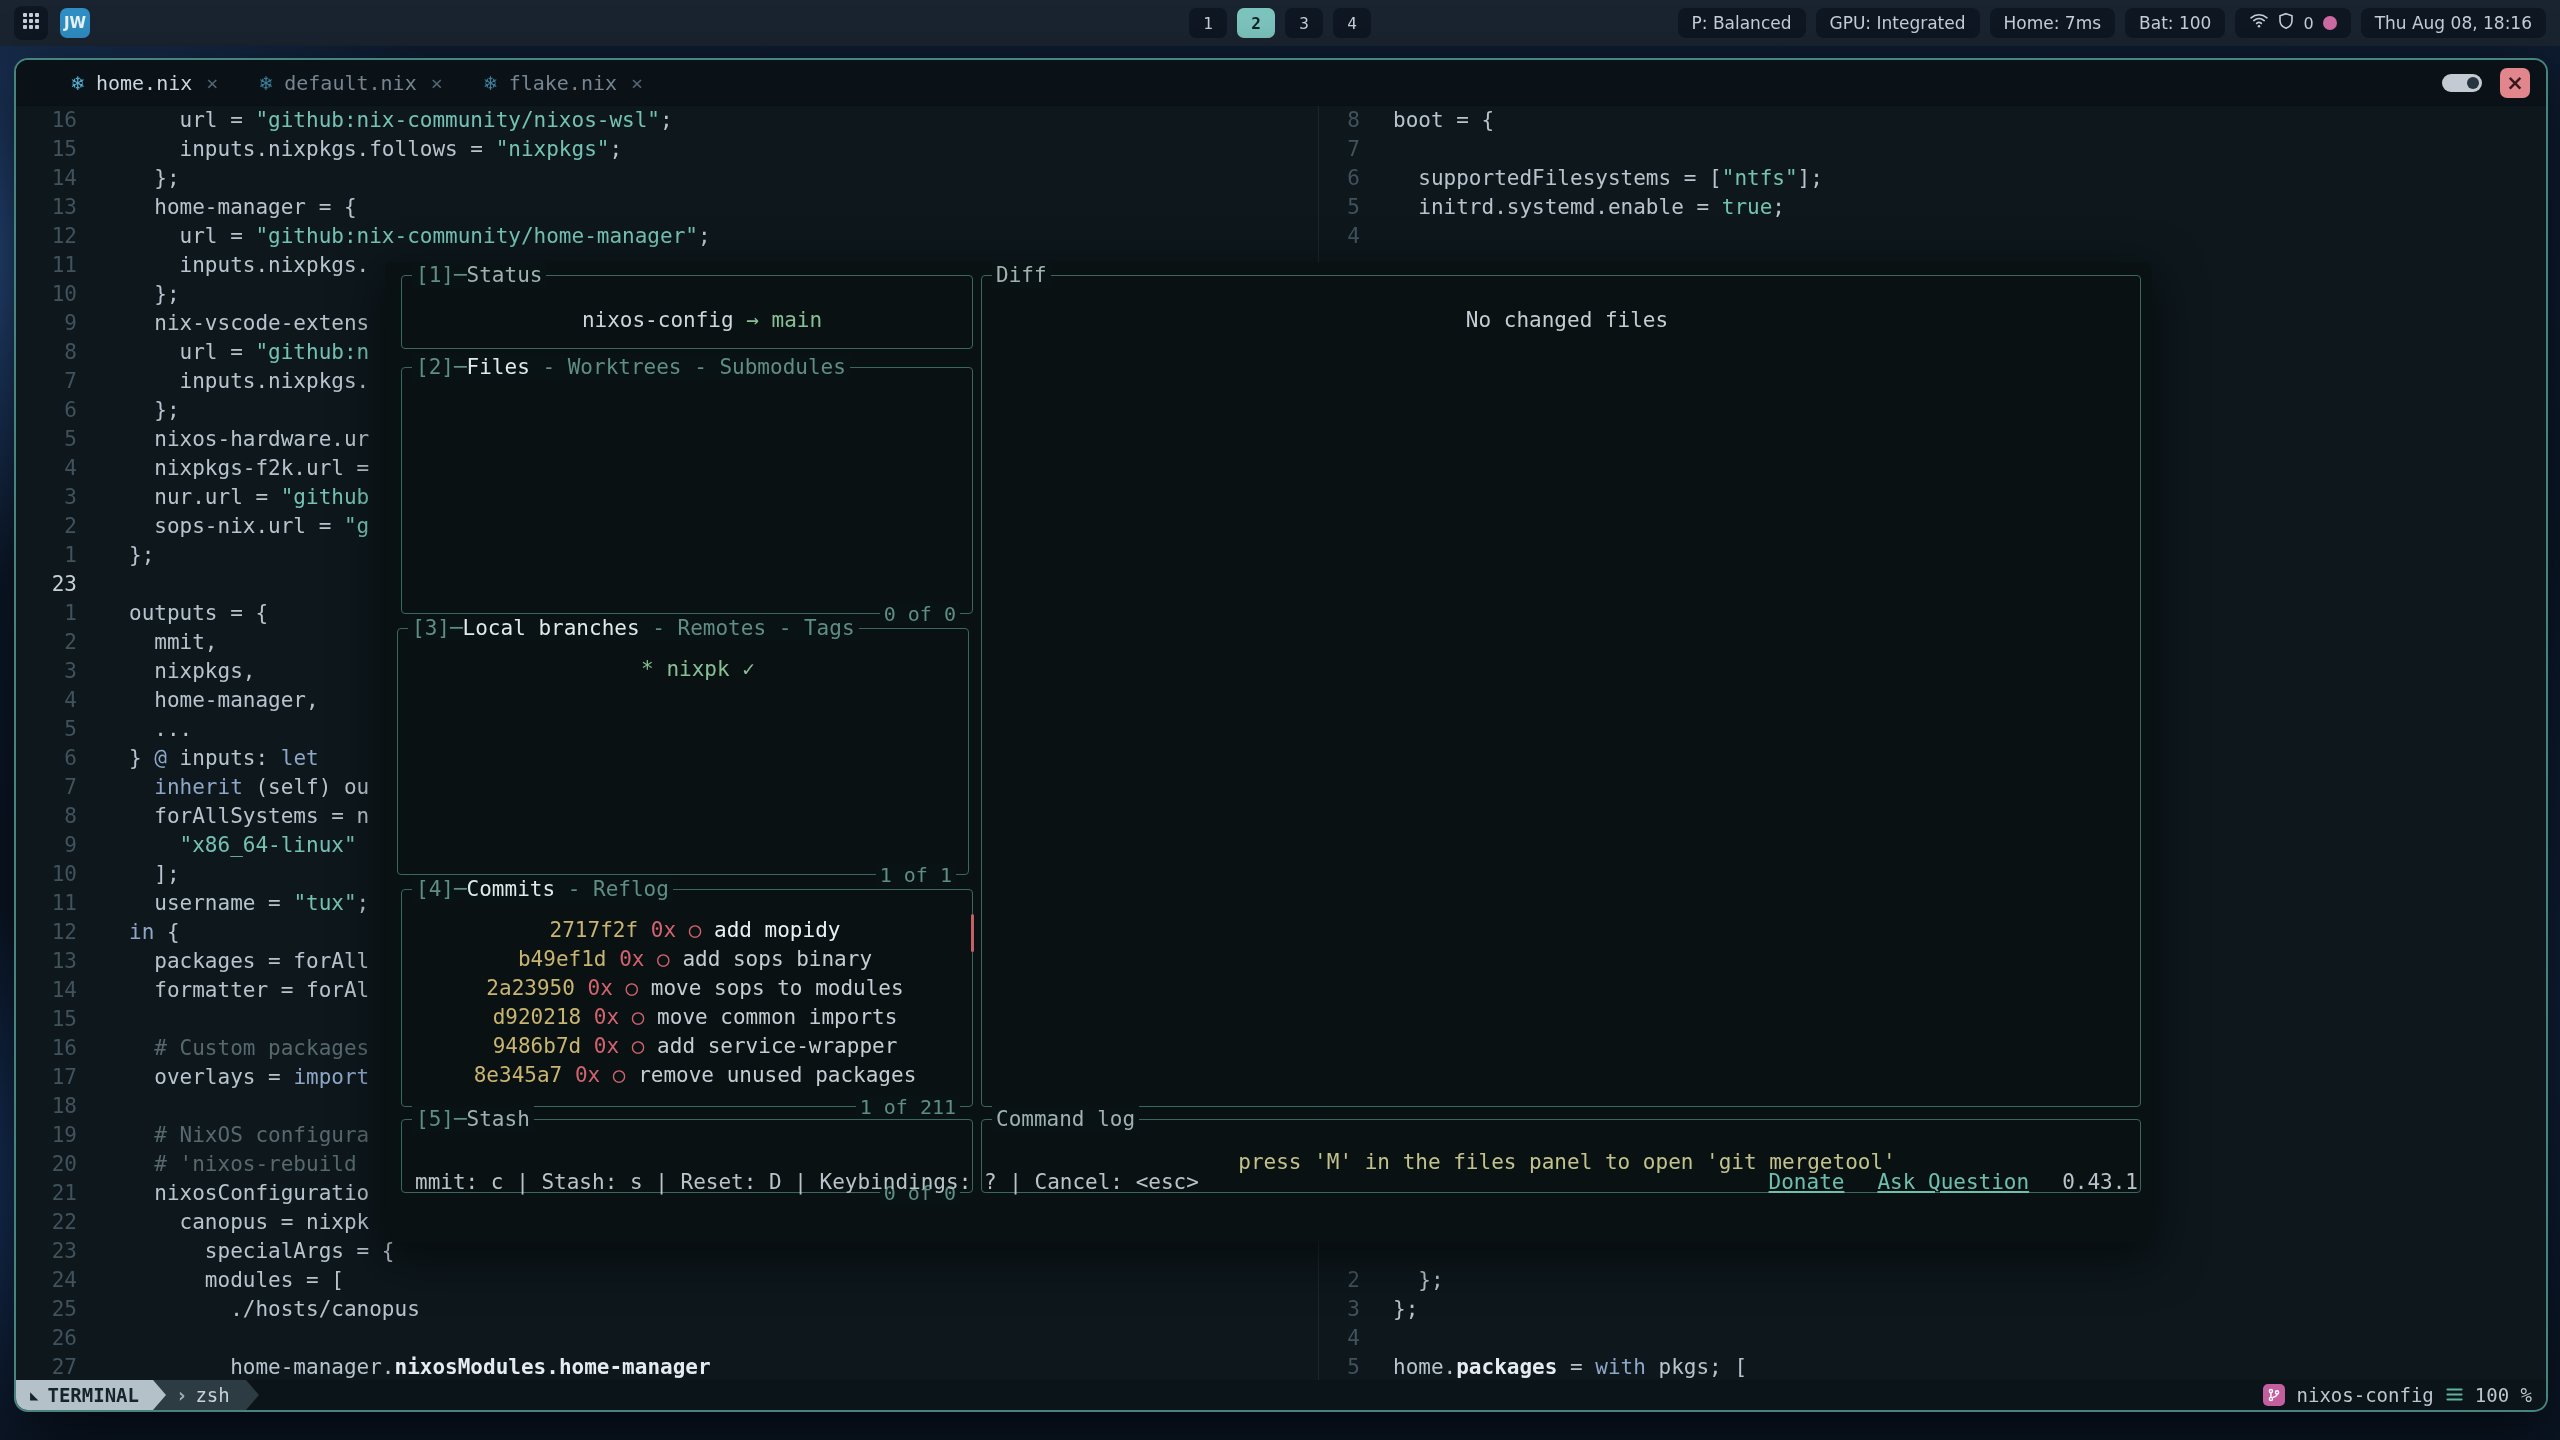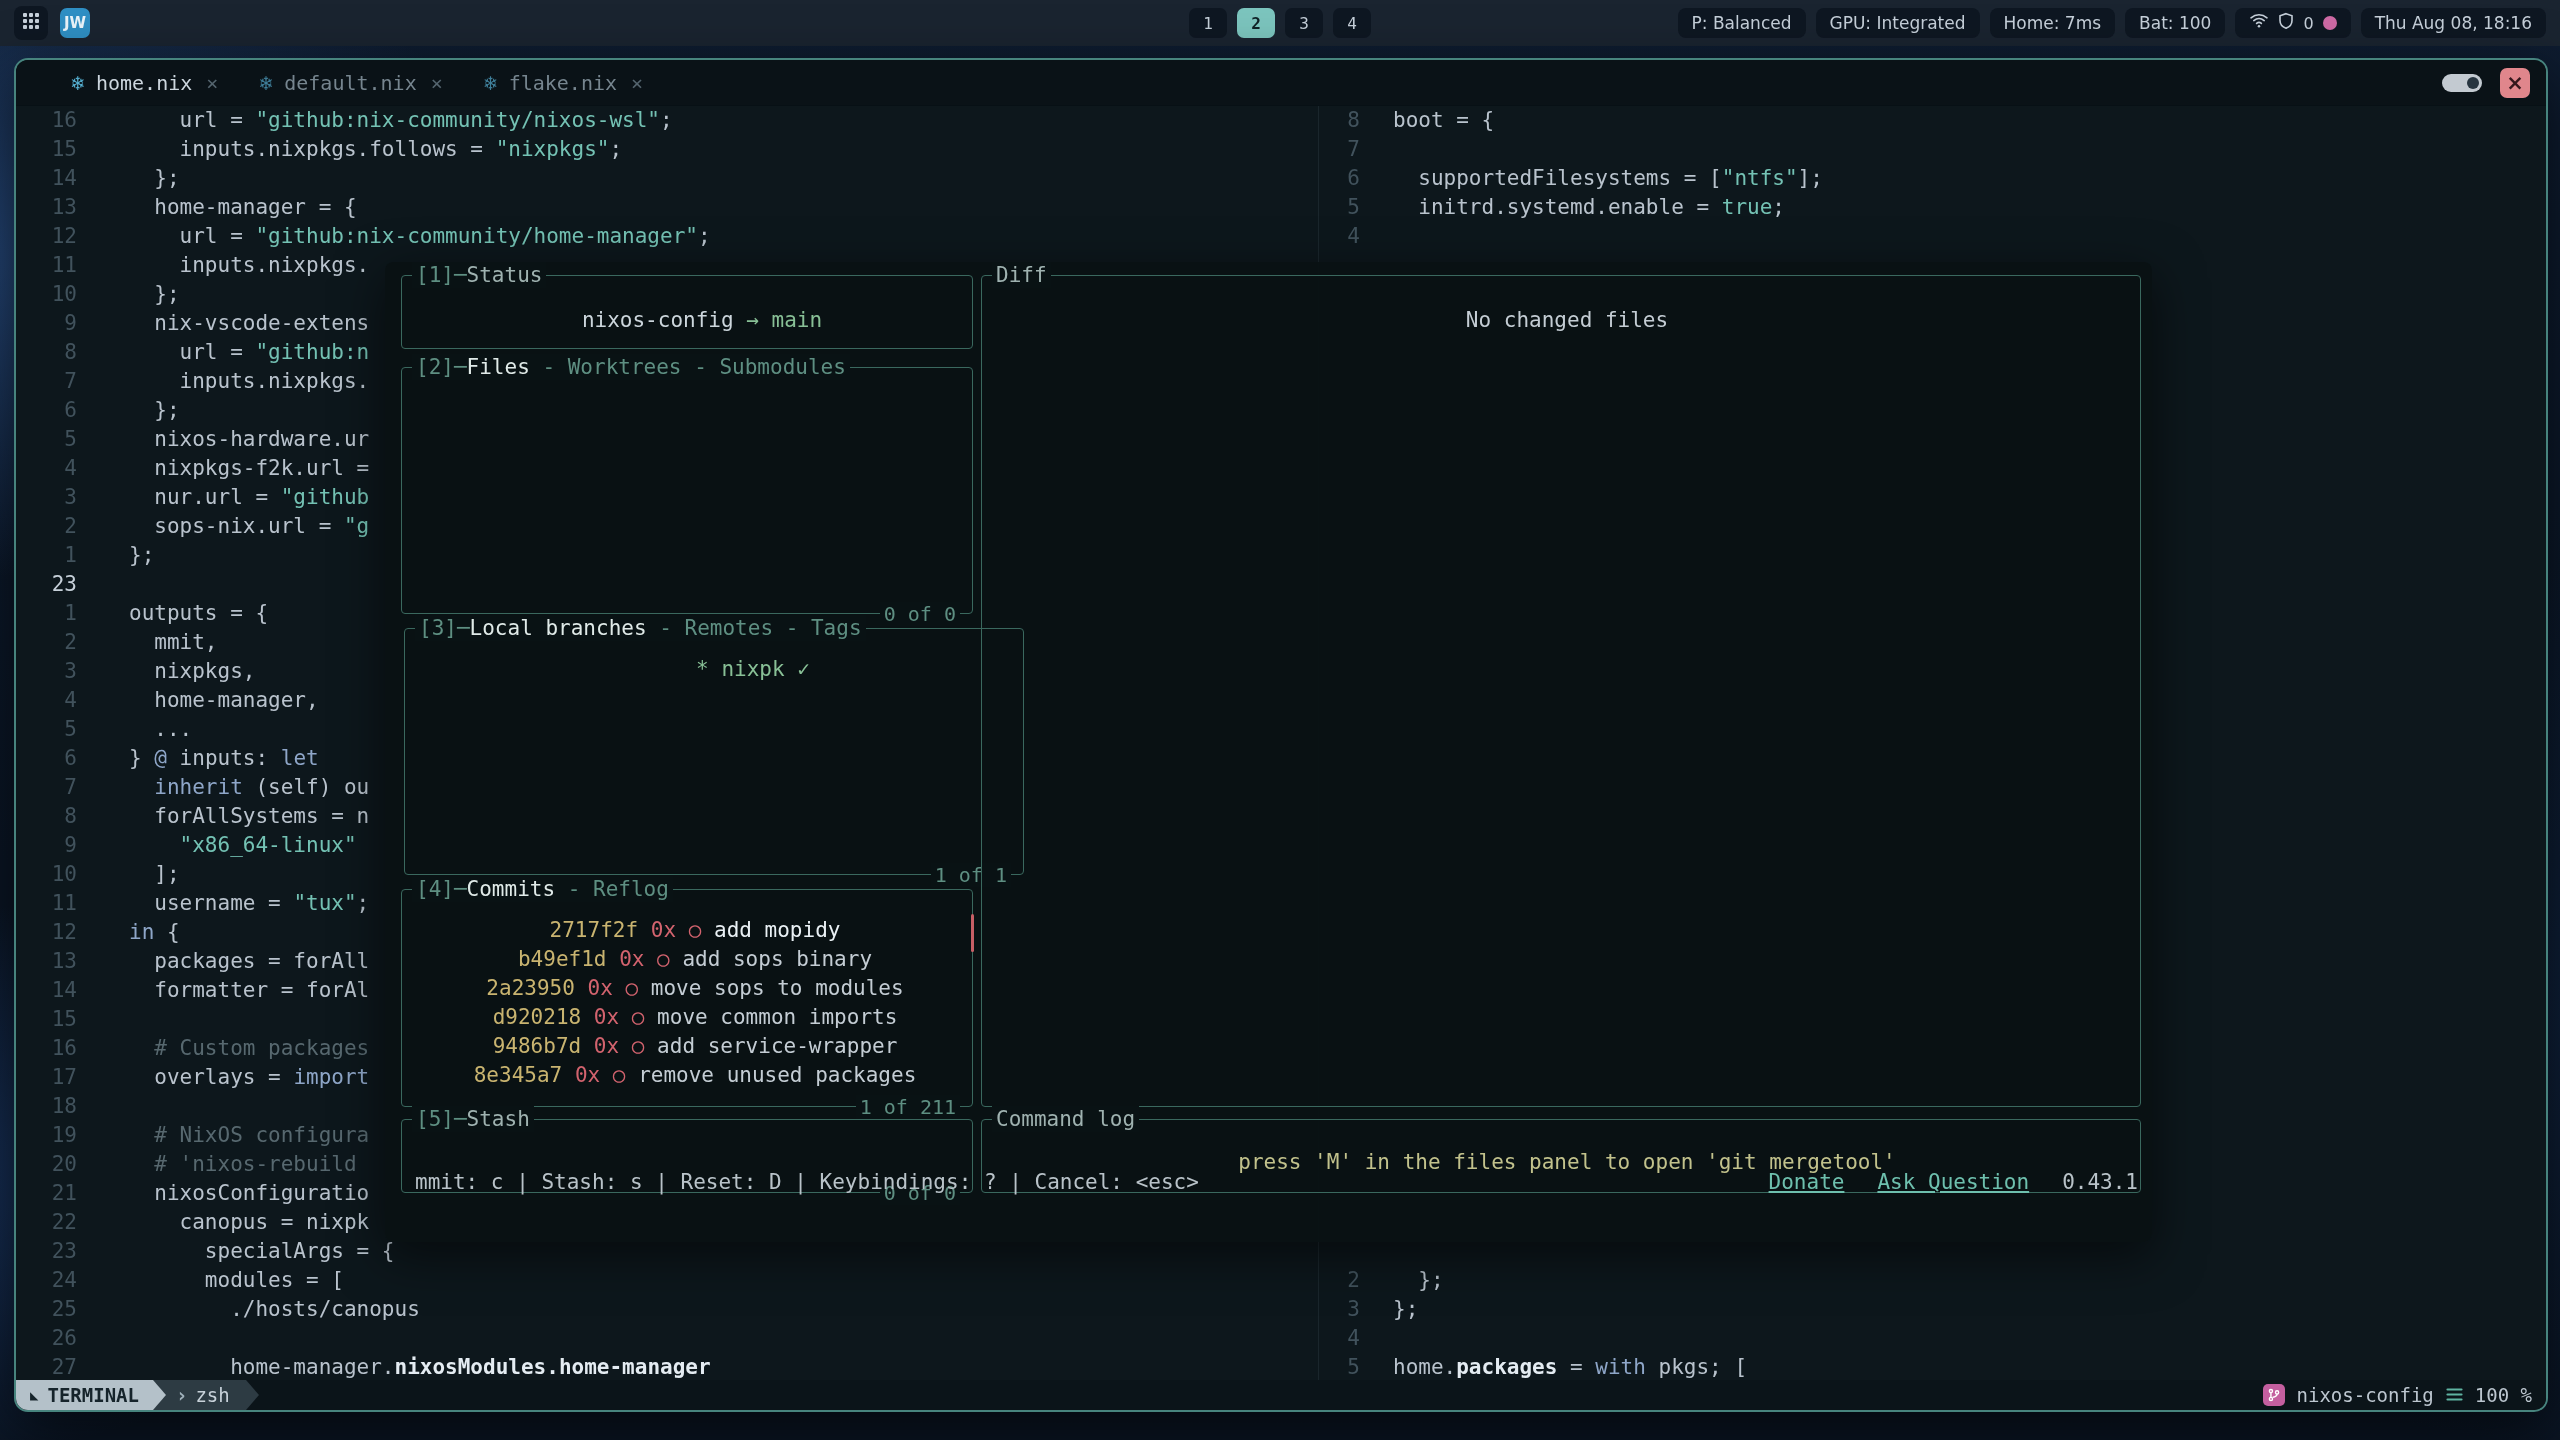--- a/index.html
+++ b/index.html
@@ -78,21 +78,21 @@
   .commit-row.sel .c-msg{color:#eaf1f5;}
   #lg-diff .lg-content{padding:30px 0 0 12px;color:#c4cdd4;}
   #lg-cmdlog .lg-content{padding:28px 0 0 12px;color:#c2c28c;}
   .lg-scroll{position:absolute;right:-2px;top:24px;width:3px;height:38px;background:#c75f66;border-radius:2px;}
   .lg-options{position:absolute;left:30px;right:14px;top:908px;display:flex;justify-content:space-between;color:#b9c3c9;font-size:21px;white-space:pre;}
   .lg-links{display:flex;gap:33px;}
   .lg-link{color:#6ec0ae;text-decoration:underline;}
   .lg-version{color:#b9c3c9;}
   #lg-status{left:16px;top:13px;width:570px;height:72px;}
   #lg-files{left:16px;top:105px;width:570px;height:245px;}
-  #lg-branches{left:19px;top:366px;width:570px;height:245px;padding-left:48px;}
+  #lg-branches{left:12px;top:366px;width:570px;height:245px;}
   #lg-commits{left:16px;top:627px;width:570px;height:216px;}
   #lg-stash{left:16px;top:857px;width:570px;height:72px;}
   #lg-diff{left:596px;top:13px;width:1158px;height:830px;}
   #lg-cmdlog{left:596px;top:857px;width:1158px;height:72px;}
 
   
   .statusline{position:absolute;left:0;right:0;bottom:0;height:30px;background:#0b1419;display:flex;align-items:center;font-family:"DejaVu Sans Mono",monospace;font-size:19px;}
   .sl-left{display:flex;align-items:stretch;height:100%;}
   .sl-mode{background:#b4c1c9;color:#16242b;display:flex;align-items:center;gap:9px;padding:0 14px;font-weight:bold;}
   .mode-icon{font-size:14px;}

